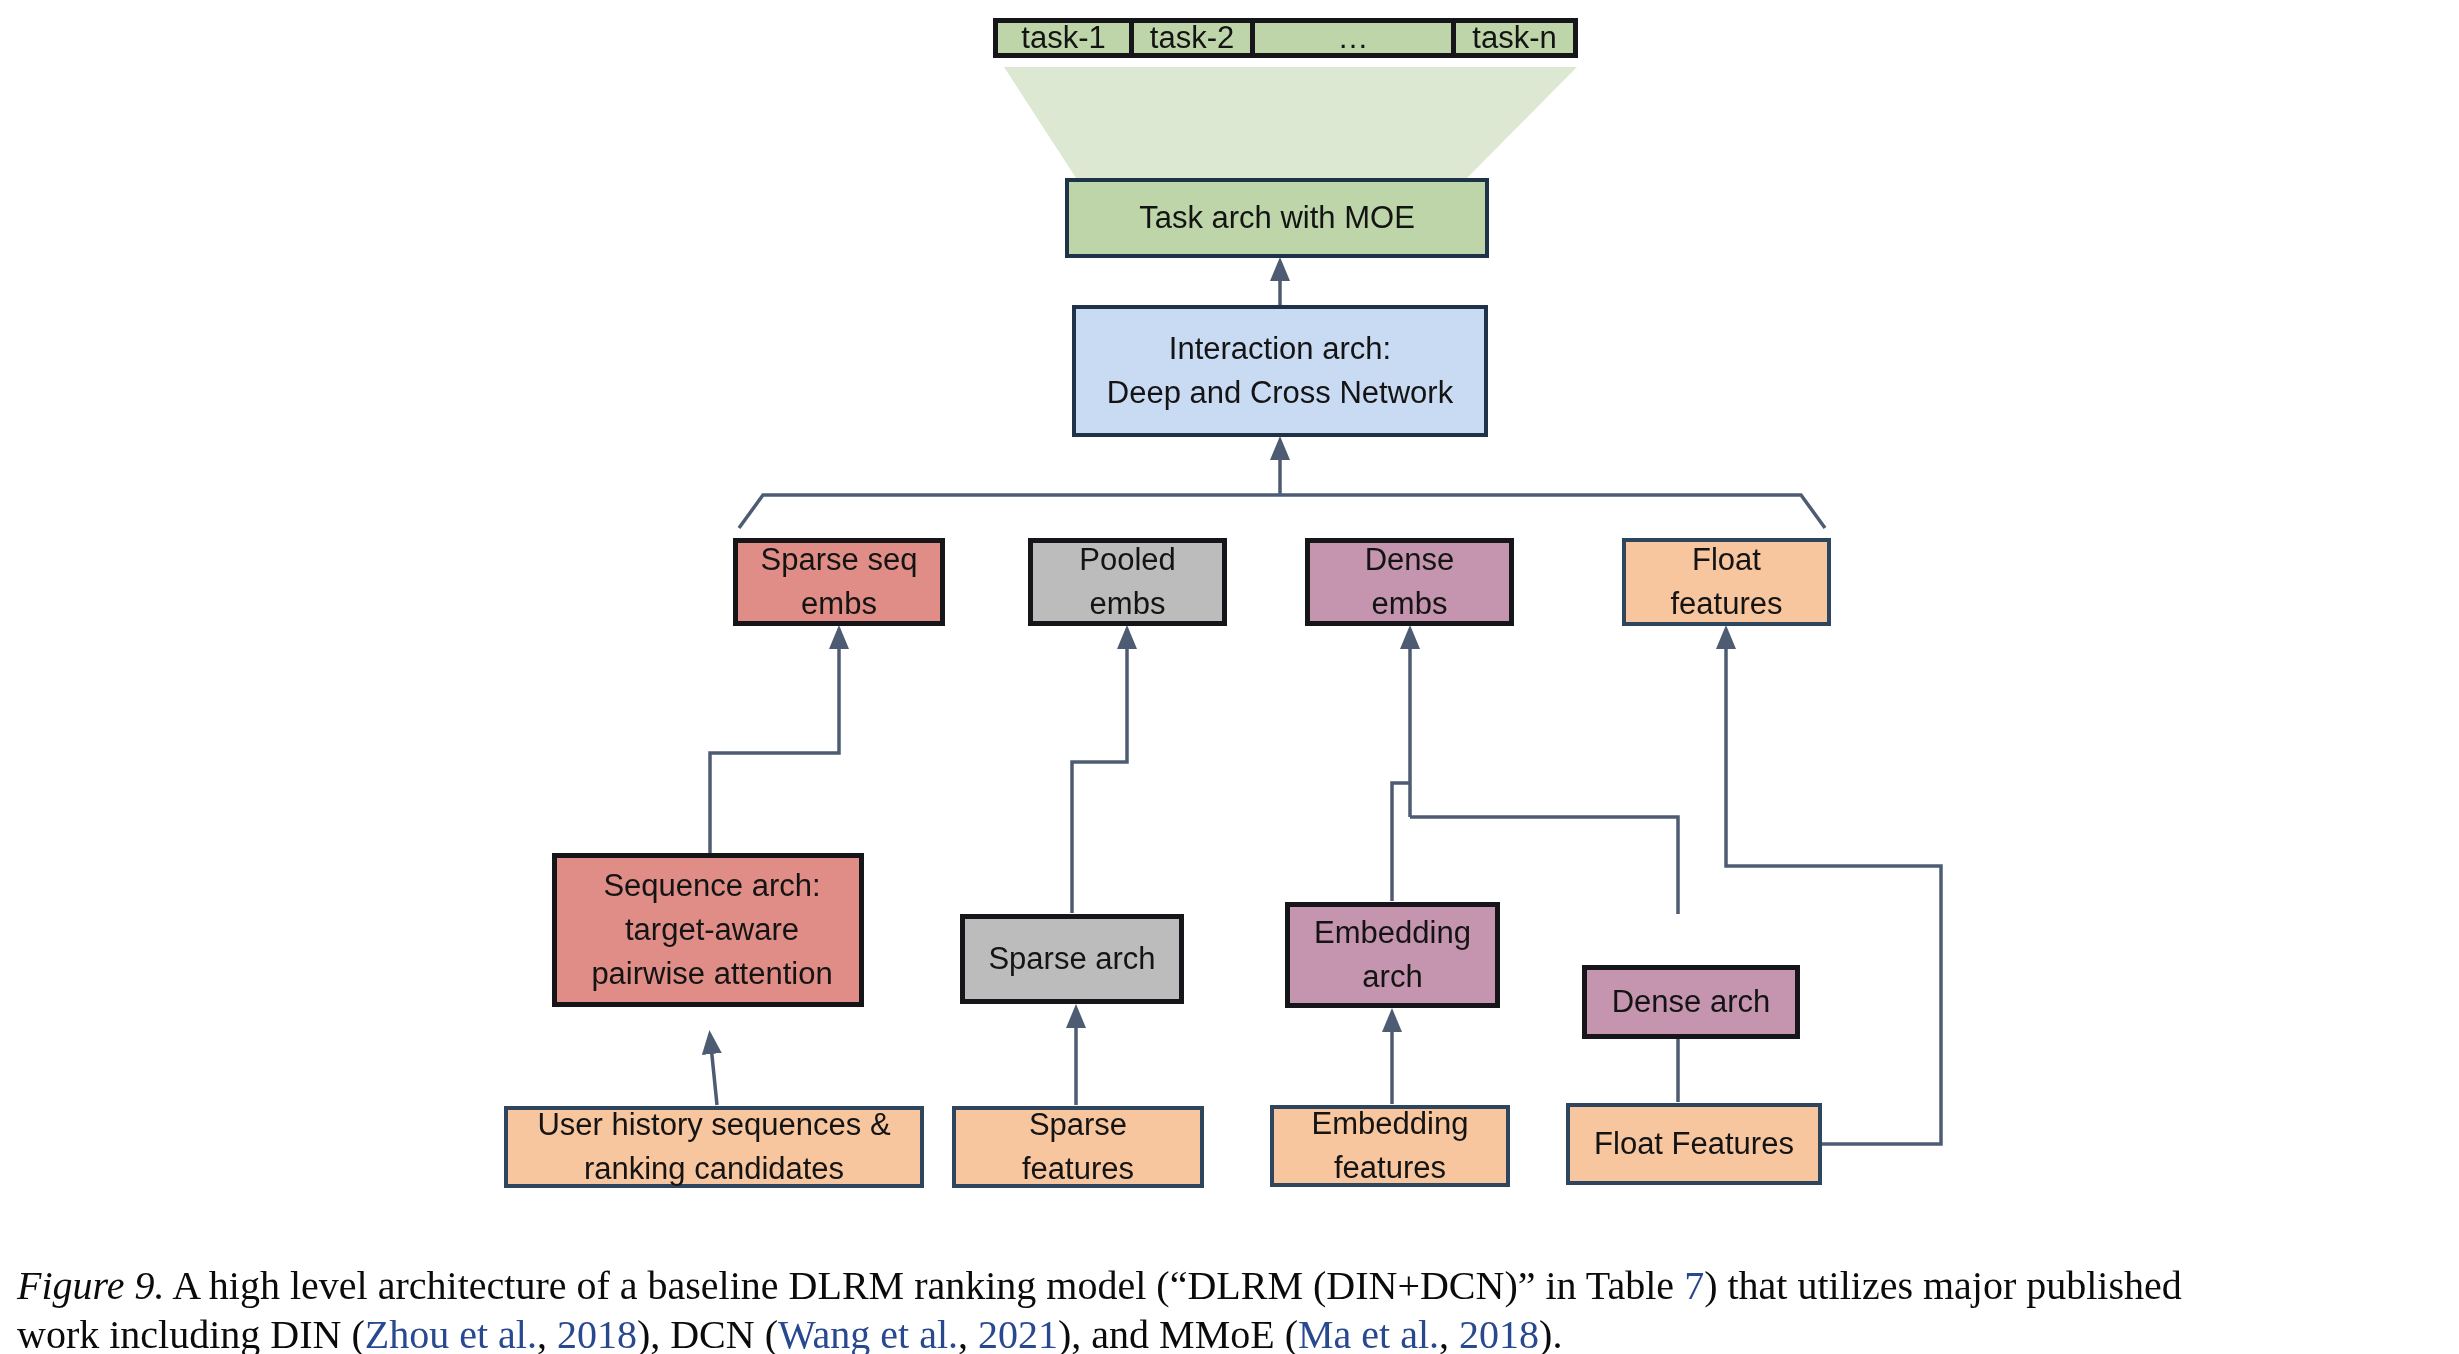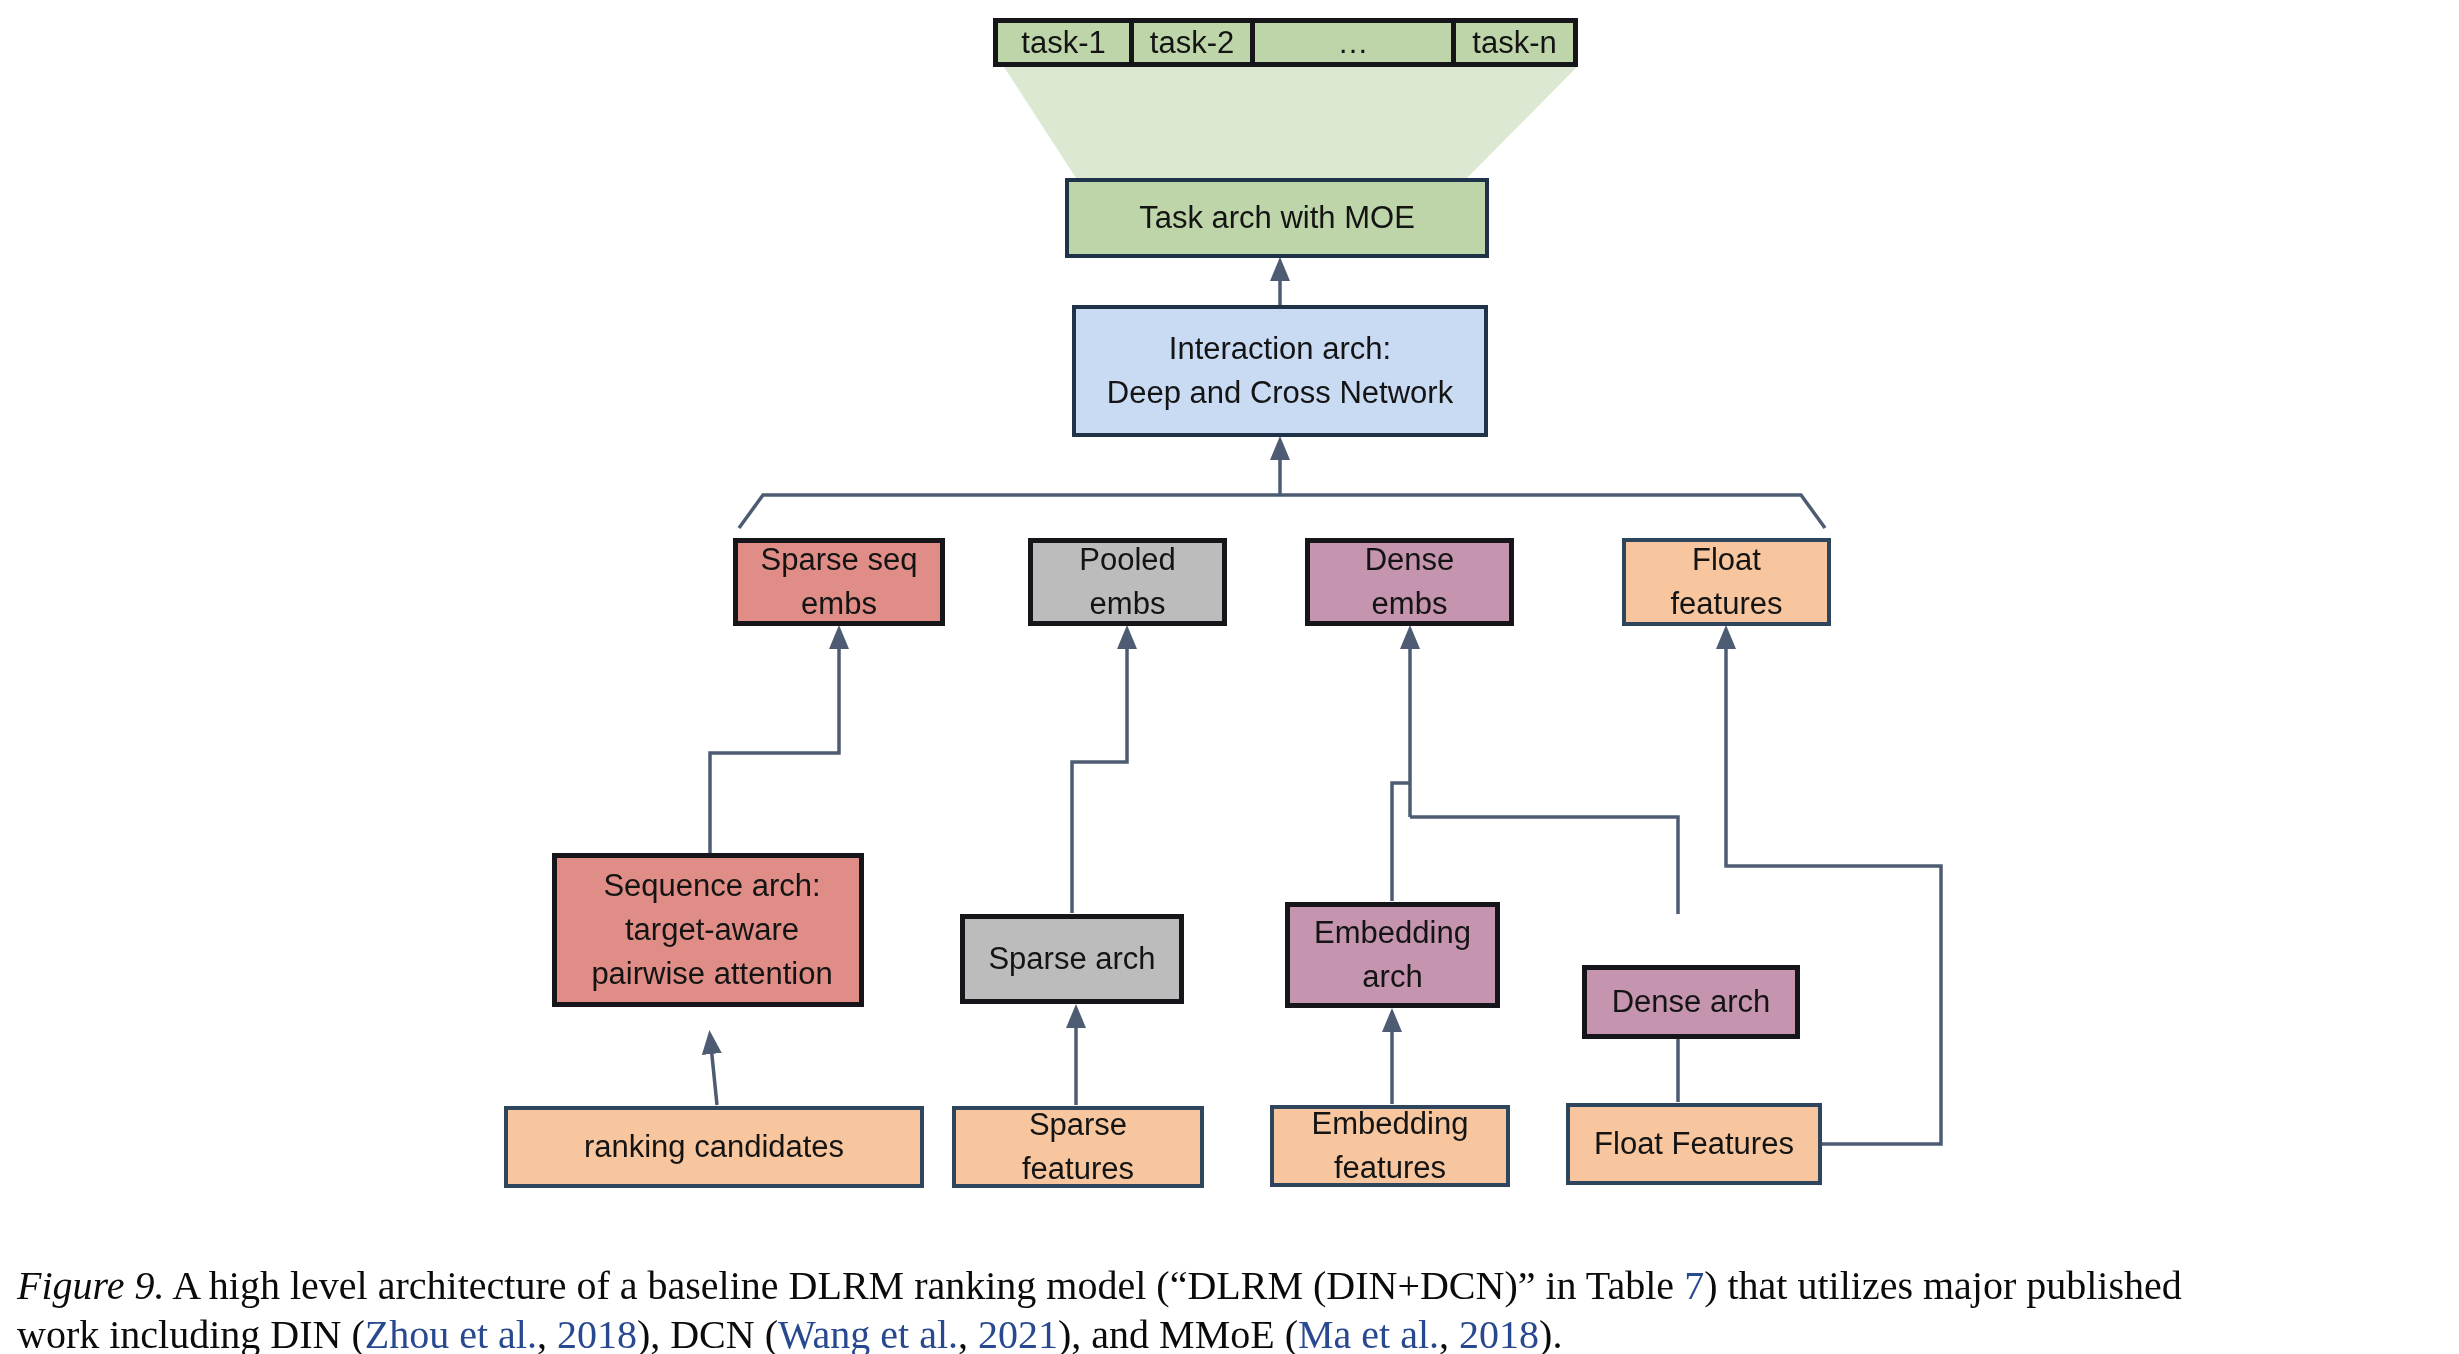--- a/index.html
+++ b/index.html
@@ -37,21 +37,21 @@
   }
   .style-green  { background: var(--green);  border: 4px solid var(--navy); }
   .style-blue   { background: var(--blue);   border: 4px solid var(--navy); }
   .style-salmon { background: var(--salmon); border: 5px solid var(--dark); text-align: center; }
   .style-gray   { background: var(--gray);   border: 5px solid var(--dark); }
   .style-mauve  { background: var(--mauve);  border: 5px solid var(--dark); }
   .style-orange { background: var(--orange); border: 4px solid var(--navy2); }
   #task-strip {
     position: absolute;
     left: 993px; top: 18px;
-    width: 585px; height: 49px;
+    width: 585px; height: 40px;
     box-sizing: border-box;
     border: 5px solid var(--dark);
     background: var(--green);
     display: flex;
   }
   .task-cell {
     box-sizing: border-box;
     display: flex;
     align-items: center;
     justify-content: center;
@@ -150,20 +150,21 @@
         <div>Sparse arch</div>
       </div>
       <div class="node style-mauve" style="left: 1285px; top: 902px; width: 215px; height: 106px;">
         <div>Embedding</div>
         <div>arch</div>
       </div>
       <div class="node style-mauve" style="left: 1582px; top: 965px; width: 218px; height: 74px;">
         <div>Dense arch</div>
       </div>
       <div class="node style-orange" style="left: 504px; top: 1106px; width: 420px; height: 82px;">
+        <div>User history sequences &amp;</div>
         <div>ranking candidates</div>
       </div>
       <div class="node style-orange" style="left: 952px; top: 1106px; width: 252px; height: 82px;">
         <div>Sparse</div>
         <div>features</div>
       </div>
       <div class="node style-orange" style="left: 1270px; top: 1105px; width: 240px; height: 82px;">
         <div>Embedding</div>
         <div>features</div>
       </div>

